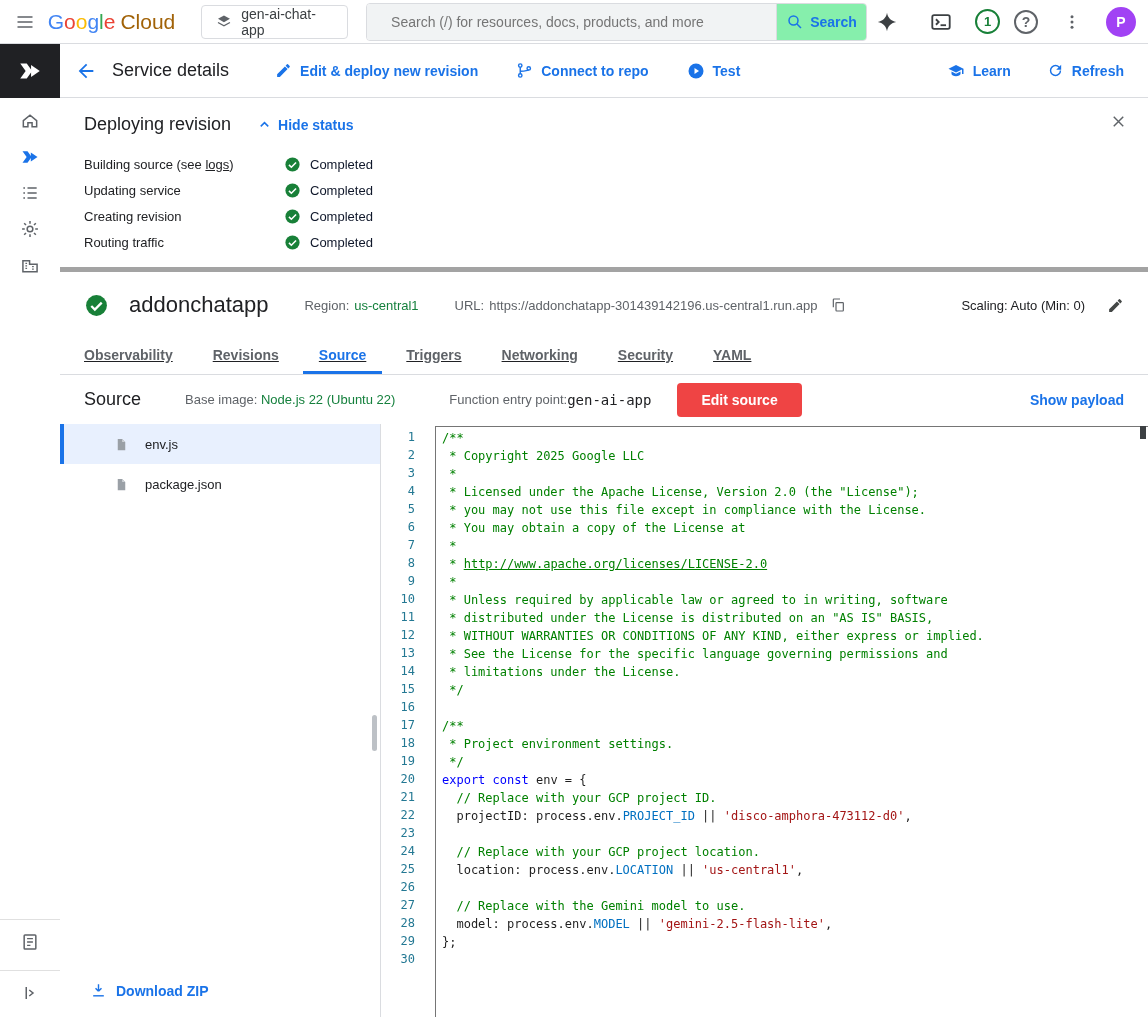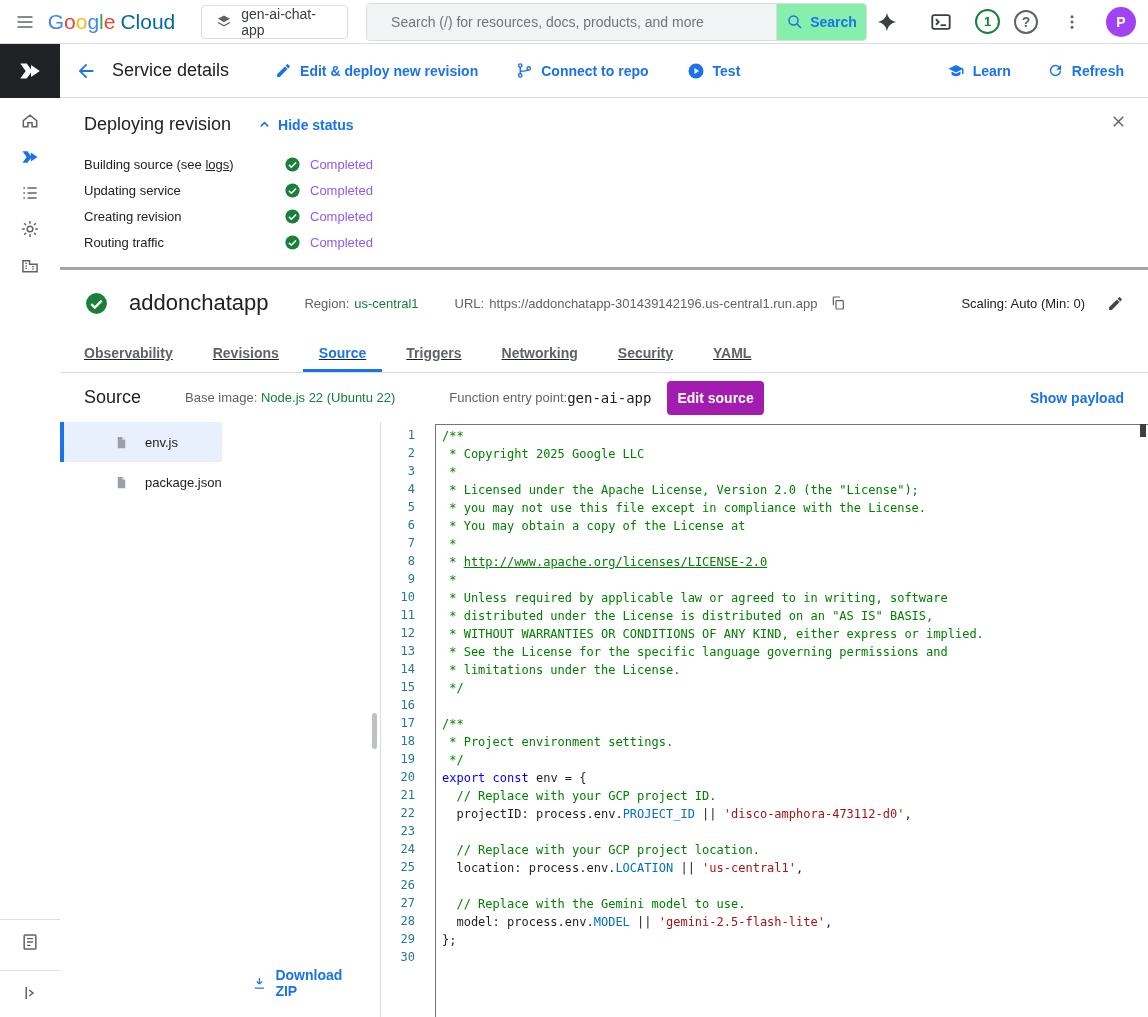--- a/index.html
+++ b/index.html
@@ -5,21 +5,21 @@
   * { margin:0; padding:0; box-sizing:border-box; }
   html,body { background:#fff; }
   body { font-family:"Liberation Sans", sans-serif; color:#202124; }
   #app { position:relative; width:1148px; height:1017px; overflow:hidden; background:#fff; }
 
   
   .topbar { position:absolute; top:0; left:0; right:0; height:44px; display:flex; align-items:center;
             border-bottom:1px solid #dadce0; padding:0 12px 0 6px; background:#fff; z-index:5;}
   .iconbtn { width:40px; height:40px; display:flex; align-items:center; justify-content:center; cursor:pointer; border-radius:50%; }
   .gc-logo { display:flex; align-items:baseline; font-size:21px; margin-left:4px; cursor:pointer; }
-  .gc-logo .cloud { color:#0369a1; margin-left:5px; }
+  .gc-logo .cloud { color:#a16207; margin-left:5px; }
   .project-btn { display:flex; align-items:center; gap:9px; height:34px; border:1px solid #dadce0; border-radius:4px;
                  padding:0 14px; font-size:14px; color:#3c4043; margin-left:26px; cursor:pointer; background:#fff; }
   .search-wrap { display:flex; align-items:stretch; height:38px; margin-left:18px; flex:0 1 532px;
                  border:1px solid #dadce0; border-radius:4px; overflow:hidden; }
   .search-input { flex:1; background:#f1f3f4; border:none; outline:none; padding:0 24px; font-size:14px; color:#5f6368;
                   font-family:Liberation Sans, sans-serif; }
   .search-btn { width:90px; background:#86efac; border-left:1px solid #dadce0; display:flex; align-items:center; justify-content:center;
                 gap:6px; color:#1a73e8; font-size:14px; font-weight:bold; cursor:pointer; }
   .top-icons { margin-left:auto; display:flex; align-items:center; gap:14px; }
   .badge-circle { width:25px; height:25px; border:2px solid #188038; border-radius:50%; color:#188038; font-size:13px;
@@ -43,30 +43,30 @@
   .sidebar { position:absolute; top:98px; left:0; bottom:0; width:60px; background:#fff; display:flex; flex-direction:column;
              align-items:center; padding-top:5px; z-index:3;}
   .side-item { width:36px; height:36px; display:flex; align-items:center; justify-content:center; cursor:pointer; border-radius:50%; }
   .sidebar-bottom { margin-top:auto; width:100%; display:flex; flex-direction:column; align-items:center; }
   .sb-sep { width:100%; border-top:1px solid #e0e0e0; margin:4px 0; }
   .sidebar-bottom .side-item { margin-bottom:6px; }
 
   
   .content { position:absolute; top:98px; left:60px; right:0; bottom:0; display:flex; flex-direction:column; background:#fff; }
 
-  .deploy-panel { position:relative; padding:16px 24px 12px 24px; border-bottom:3px solid #a3a3a3; flex:none; }
+  .deploy-panel { position:relative; padding:16px 24px 12px 24px; border-bottom:5px solid #a3a3a3; flex:none; }
   .dp-head { display:flex; align-items:center; gap:26px; }
   .dp-title { font-size:18px; color:#202124; }
   .hide-status { display:flex; align-items:center; gap:6px; color:#1a73e8; font-size:14px; font-weight:bold; cursor:pointer; }
   .dp-close { position:absolute; top:14px; right:20px; cursor:pointer; }
   .dp-steps { margin-top:16px; }
   .step-row { display:flex; align-items:center; height:26px; }
   .step-label { width:200px; font-size:13px; color:#202124; }
   .step-link { color:#202124; text-decoration:underline; cursor:pointer; }
-  .step-status { display:flex; align-items:center; gap:9px; font-size:13px; color:#8b5cf6; }
+  .step-status { display:flex; align-items:center; gap:9px; font-size:13px; color:#0f172a; }
 
   .service-row { display:flex; align-items:center; padding:20px 24px; flex:none; }
   .svc-name { font-size:22px; color:#202124; margin-left:20px; }
   .svc-meta { font-size:13px; margin-left:36px; display:flex; align-items:center; gap:5px; }
   .svc-label { color:#5f6368; }
   .svc-value { color:#15803d; }
   .svc-url-text { color:#5f6368; cursor:pointer; }
   .copy-btn { margin-left:8px; cursor:pointer; display:flex; align-items:center; }
   .svc-right { margin-left:auto; display:flex; align-items:center; gap:22px; }
   .svc-scaling { font-size:13px; color:#202124; }
@@ -74,26 +74,26 @@
   .tabs { display:flex; border-bottom:1px solid #dadce0; padding-left:8px; flex:none;text-decoration:underline; }
   .tab { padding:0 16px; height:36px; line-height:34px; font-size:14px; font-weight:bold; color:#5f6368; cursor:pointer;
          border-bottom:3px solid transparent; margin-right:8px; }
   .tab.active { color:#1a73e8; border-bottom-color:#1a73e8; }
 
   .source-bar { display:flex; align-items:center; padding:8px 24px; height:49px; flex:none; }
   .src-title { font-size:18px; color:#202124; }
   .src-base { font-size:13px; margin-left:44px; }
   .src-entry { font-size:13px; margin-left:54px; display:flex; align-items:center; }
   .mono { font-family:"DejaVu Sans Mono", monospace; font-size:14px; color:#202124; }
-  .edit-source-btn { margin-left:16px; background:#a21caf; color:#fff; border:none; border-radius:4px; height:34px;
-                     padding:0 10px; font-size:14px; font-weight:bold; cursor:pointer; font-family:"Liberation Sans",sans-serif;}
+  .edit-source-btn { margin-left:26px; background:#ef4444; color:#fff; border:none; border-radius:4px; height:34px;
+                     padding:0 24px; font-size:14px; font-weight:bold; cursor:pointer; font-family:"Liberation Sans",sans-serif;}
   .show-payload { margin-left:auto; color:#1a73e8; font-size:14px; font-weight:bold; cursor:pointer; }
 
   .source-body { flex:1; display:flex; min-height:0; }
-  .file-pane { width:321px; flex:none; border-right:1px solid #dadce0; display:flex; flex-direction:row; position:relative; }
+  .file-pane { width:321px; flex:none; border-right:1px solid #dadce0; display:flex; flex-direction:column; position:relative; }
   .file-row { height:40px; display:flex; align-items:center; padding-left:54px; gap:16px; font-size:13px; color:#202124;
               cursor:pointer; position:relative; }
   .file-row.selected { background:#e8f0fe; }
   .file-row.selected::before { content:""; position:absolute; left:0; top:0; bottom:0; width:4px; background:#1a73e8; }
   .file-scroll-thumb { position:absolute; right:3px; top:291px; width:5px; height:36px; background:#bdc1c6; border-radius:3px; }
   .download-zip { margin-top:auto; padding:14px 24px 18px 30px; display:flex; align-items:center; gap:9px; color:#1a73e8;
                   font-size:14px; font-weight:bold; cursor:pointer; }
 
   .code-pane { flex:1; display:flex; align-items:stretch; padding-top:2px; position:relative; overflow:hidden;
                font-family:"DejaVu Sans Mono", monospace; font-size:12px; }

